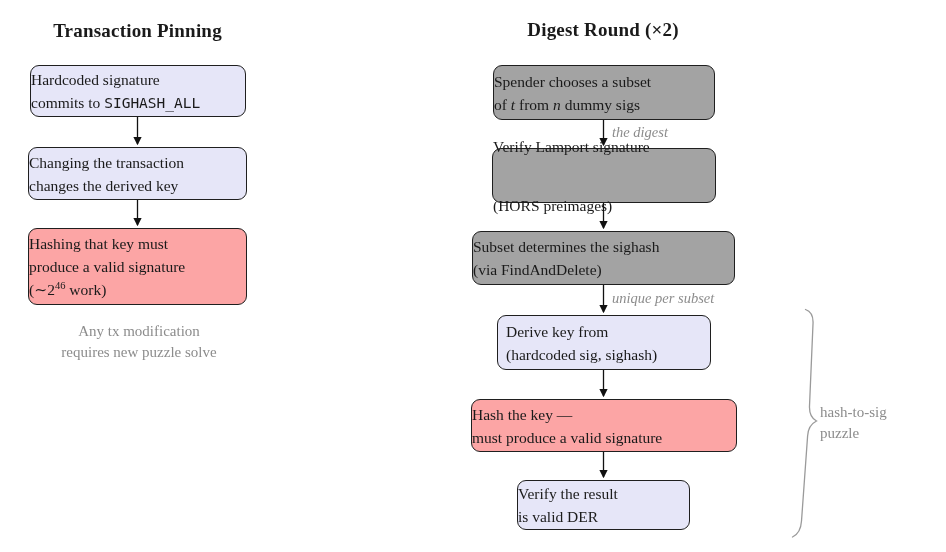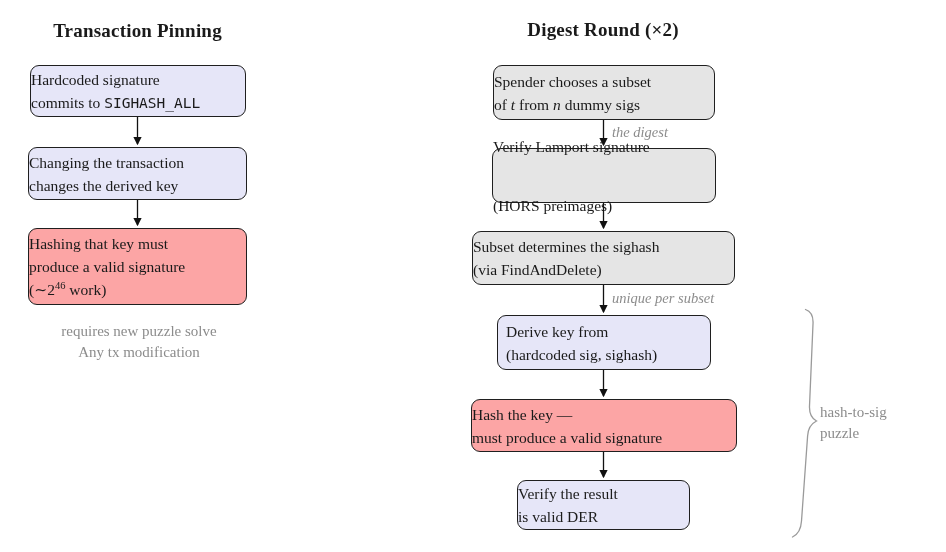--- a/index.html
+++ b/index.html
@@ -7,21 +7,21 @@
     position:relative;width:946px;height:552px;background:#ffffff;overflow:hidden;
     font-family:"Liberation Serif","DejaVu Serif",serif;color:#1a1a1a;
   }
   .title{position:absolute;font-weight:700;font-size:19px;text-align:center;letter-spacing:.2px;}
   .box{
     position:absolute;box-sizing:border-box;border:1.6px solid #1f1f1f;border-radius:9px;
     display:flex;flex-direction:column;justify-content:center;align-items:flex-start;
     text-align:center;font-size:15.5px;line-height:23px;
   }
   .fill-lavender{background:#e6e6f8;}
-  .fill-mint{background:#e5e5e5;}
+  .fill-mint{background:#a3a3a3;}
   .fill-peach{background:#fca5a5;}
   .bline{display:block;white-space:nowrap;}
   .mono{font-family:"DejaVu Sans Mono","Liberation Mono",monospace;font-size:14.5px;}
   .ital{font-style:italic;}
   sup.pow{font-size:10.5px;line-height:0;vertical-align:super;}
   .note{position:absolute;font-size:15px;line-height:21px;text-align:center;color:#8c8c8c;}
   .arrow-label{position:absolute;font-style:italic;font-size:14.5px;color:#8c8c8c;white-space:nowrap;}
   .brace-label{position:absolute;font-size:15px;line-height:21px;color:#8c8c8c;white-space:nowrap;}
   svg.overlay{position:absolute;left:0;top:0;width:946px;height:552px;pointer-events:none;}
 </style>
@@ -43,22 +43,22 @@
     <span class="bline">changes the derived key</span>
   </div>
 
   <div class="box fill-peach" style="left:28px;top:228px;width:219px;height:77px;">
     <span class="bline">Hashing that key must</span>
     <span class="bline">produce a valid signature</span>
     <span class="bline"><span>(∼2</span><sup class="pow">46</sup><span> work)</span></span>
   </div>
 
   <div class="note" style="left:20px;top:321px;width:238px;">
+    <span class="bline">Any tx modification</span>
     <span class="bline">requires new puzzle solve</span>
-    <span class="bline">Any tx modification</span>
   </div>
 
   <div class="box fill-mint" style="left:493px;top:65px;width:222px;height:55px;">
     <span class="bline">Spender chooses a subset</span>
     <span class="bline"><span>of </span><span class="ital">t</span><span> from </span><span class="ital">n</span><span> dummy sigs</span></span>
   </div>
 
   <div class="arrow-label" style="left:612px;top:124px;">the digest</div>
 
   <div class="box fill-mint" style="left:492px;top:148px;width:224px;height:55px;gap:36px;">

